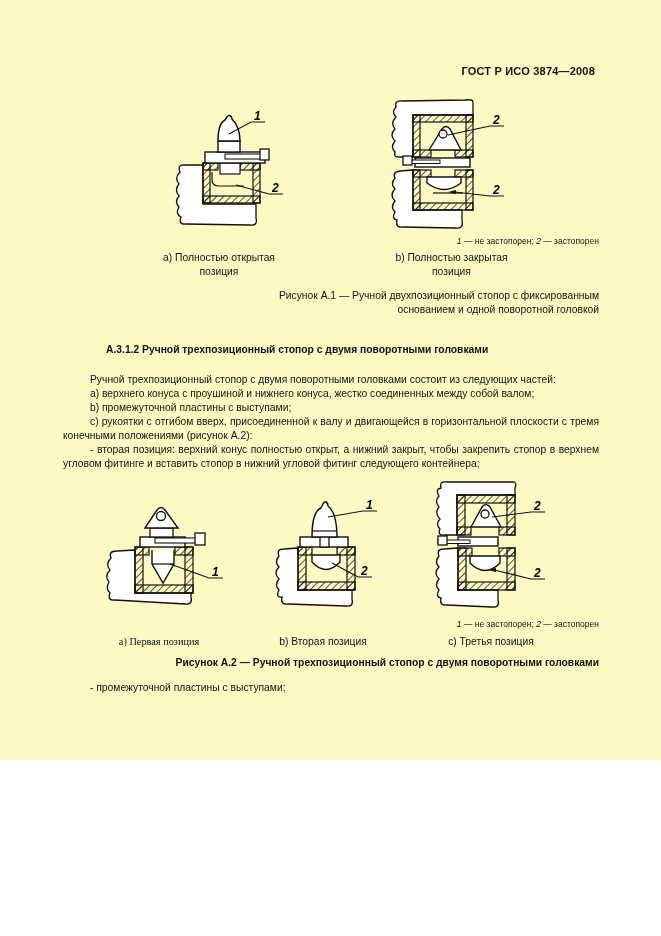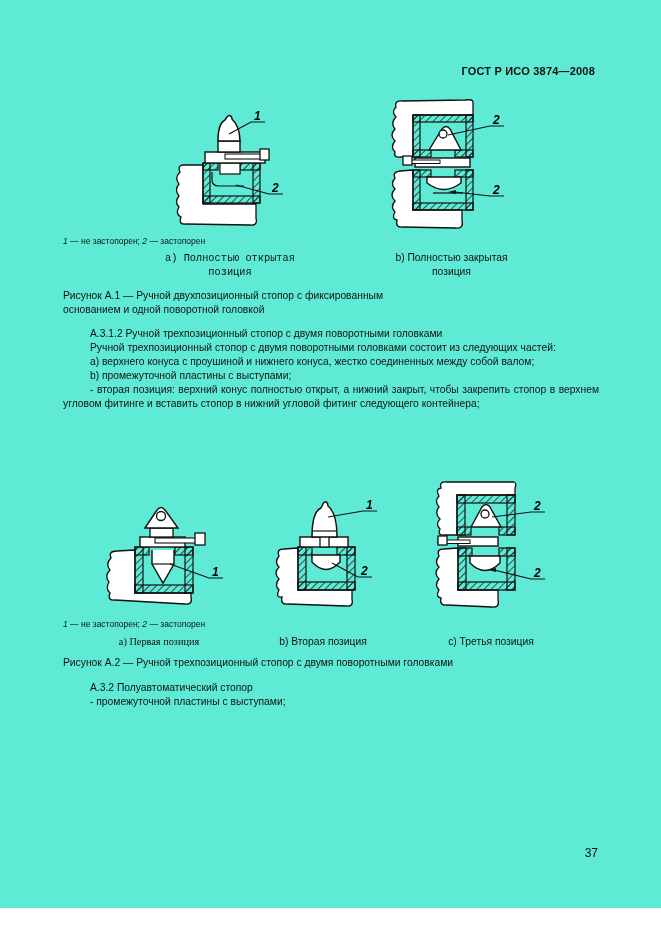--- a/index.html
+++ b/index.html
@@ -1,26 +1,26 @@
 <!DOCTYPE html>
 <html><head>
 <meta charset="utf-8">
 <style>
   html,body{margin:0;padding:0;background:#fff;}
-  .page{position:relative;width:661px;height:908px;background:#5eead4;overflow:hidden;
+  .page{position:relative;width:661px;height:760px;background:#fef9c3;overflow:hidden;
         font-family:"Liberation Sans",sans-serif;color:#111;}
   .abs{position:absolute;}
   .hdr{font-weight:bold;font-size:11px;letter-spacing:.2px;}
-  .legend{font-size:8.5px;text-align:left;}
+  .legend{font-size:8.5px;text-align:right;}
   .legend .num{font-style:italic;}
   .cap{font-size:10.3px;line-height:14px;text-align:center;}
-  .figcap{font-size:10.3px;line-height:14px;text-align:left;}
+  .figcap{font-size:10.3px;line-height:14px;text-align:right;}
   .bodytext{font-size:10.3px;line-height:14px;}
   .bodytext p{margin:0;text-indent:27px;text-align:justify;}
-  .bodytext .heading{font-weight:normal;text-indent:27px;margin:0;}
+  .bodytext .heading{font-weight:bold;text-indent:27px;margin:16px;}
   .pagenum{font-size:12px;}
   svg text.lbl{font-style:italic;font-weight:bold;font-size:12px;font-family:"Liberation Sans",sans-serif;}
   svg .ln{stroke:#111;fill:none;}
 </style>
 </head>
 <body>
 
 <div class="page">
 
   <div class="abs hdr" style="top:65px;right:66px;">ГОСТ Р ИСО 3874—2008</div>
@@ -84,38 +84,39 @@
     <path class="ln" d="M63,37 L105,28 L119,28" stroke-width="1.1"></path>
     <path class="ln" d="M70,94 L105,98 L119,98" stroke-width="1.1"></path>
     <polygon points="63,94 71,92 71,96" fill="#111"></polygon>
     <text class="lbl" x="108" y="26">2</text>
     <text class="lbl" x="108" y="96">2</text>
   </svg>
 
   <div class="abs legend" style="left:63px;top:236px;width:536px;">
     <span class="num">1</span><span> — не застопорен; </span><span class="num">2</span><span> — застопорен</span>
   </div>
-  <div class="abs cap" style="left:159px;top:251px;width:142px;font-family:Liberation Mono, monospace;">
+  <div class="abs cap" style="left:148px;top:251px;width:142px;">
     <div>a) Полностью открытая</div>
       <div>позиция</div>
   </div>
   <div class="abs cap" style="left:383px;top:251px;width:137px;">
     <div>b) Полностью закрытая</div>
       <div>позиция</div>
   </div>
   <div class="abs figcap" style="left:63px;top:289px;width:536px;">
     <div>Рисунок А.1 — Ручной двухпозиционный стопор с фиксированным</div>
       <div>основанием и одной поворотной головкой</div>
   </div>
 
   <div class="abs bodytext" style="left:63px;top:327px;width:536px;">
     <p class="heading">А.3.1.2 Ручной трехпозиционный стопор с двумя поворотными головками</p>
     <p>Ручной трехпозиционный стопор с двумя поворотными головками состоит из следующих частей:</p>
     <p>a) верхнего конуса с проушиной и нижнего конуса, жестко соединенных между собой валом;</p>
     <p>b) промежуточной пластины с выступами;</p>
+    <p>c) рукоятки с отгибом вверх, присоединенной к валу и двигающейся в горизонтальной плоскости с тремя конечными положениями (рисунок А.2):</p>
     <p>- вторая позиция: верхний конус полностью открыт, а нижний закрыт, чтобы закрепить стопор в верхнем угловом фитинге и вставить стопор в нижний угловой фитинг следующего контейнера;</p>
   </div>
 
   <svg class="abs" style="left:100px;top:500px;" width="130" height="110" viewBox="0 0 130 110">
     <defs>
       <pattern id="h3" width="5" height="5" patternUnits="userSpaceOnUse" patternTransform="rotate(45)">
         <line x1="0" y1="0" x2="0" y2="5" stroke="#111" stroke-width="1.4"></line>
       </pattern>
     </defs>
     <path d="M35,50 L17,51 Q8,51 11,58 Q5,64 10,70 Q4,76 9,82 Q5,89 10,93 Q7,101 15,100 L85,104 Q93,105 91,97 L91,93 L35,93 Z" fill="#fff" stroke="#111" stroke-width="1.3"></path>
@@ -197,22 +198,21 @@
     <text class="lbl" x="104" y="30">2</text>
     <text class="lbl" x="104" y="97">2</text>
   </svg>
 
   <div class="abs legend" style="left:63px;top:619px;width:536px;">
     <span class="num">1</span><span> — не застопорен; </span><span class="num">2</span><span> — застопорен</span>
   </div>
   <div class="abs cap" style="left:98px;top:635px;width:122px;font-family:Liberation Serif, serif;">a) Первая позиция</div>
   <div class="abs cap" style="left:262px;top:635px;width:122px;">b) Вторая позиция</div>
   <div class="abs cap" style="left:430px;top:635px;width:122px;">c) Третья позиция</div>
-  <div class="abs figcap" style="left:63px;top:656px;width:536px;">Рисунок А.2 — Ручной трехпозиционный стопор с двумя поворотными головками</div>
+  <div class="abs figcap" style="left:63px;top:656px;width:536px;font-weight:bold;">Рисунок А.2 — Ручной трехпозиционный стопор с двумя поворотными головками</div>
 
   <div class="abs bodytext" style="left:63px;top:681px;width:536px;">
-    <p class="heading">А.3.2 Полуавтоматический стопор</p>
     <p>- промежуточной пластины с выступами;</p>
   </div>
 
   <div class="abs pagenum" style="top:846px;right:63px;">37</div>
 
 </div>
 
 </body></html>

